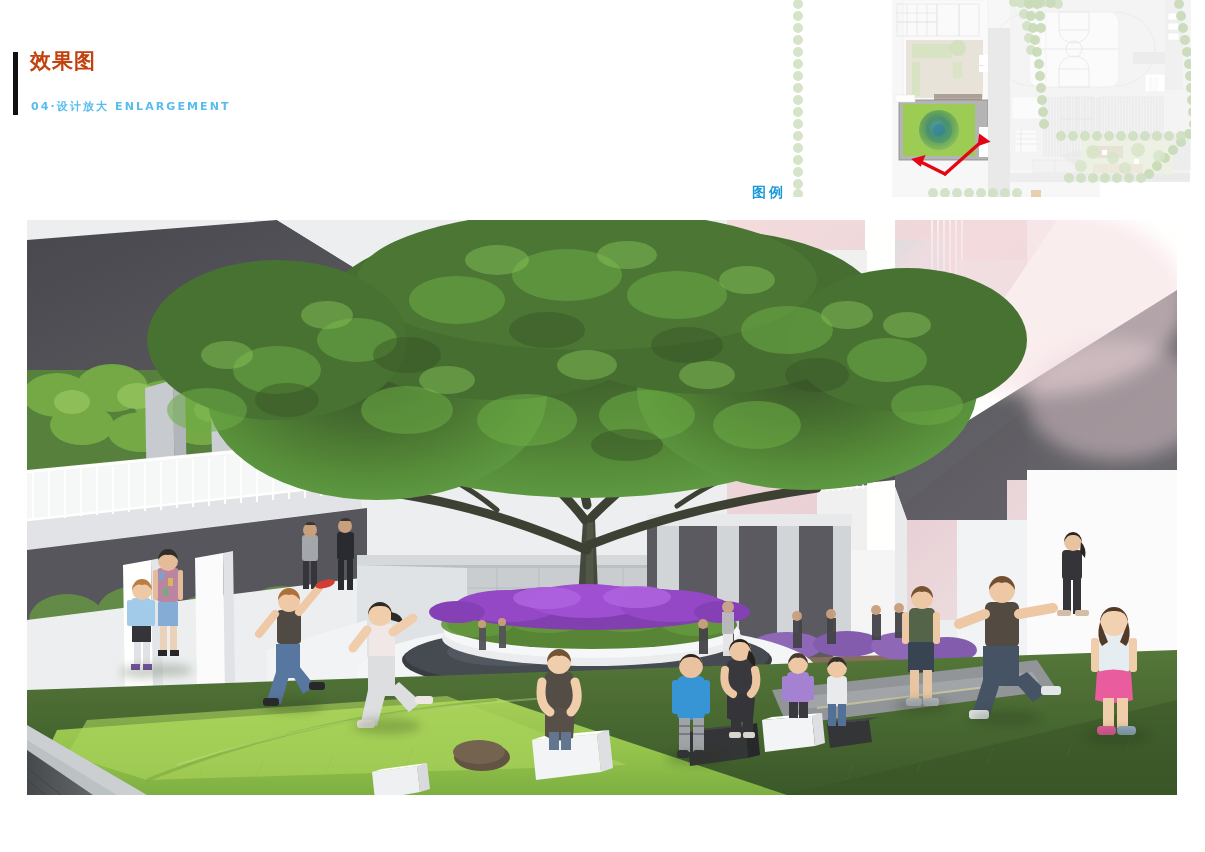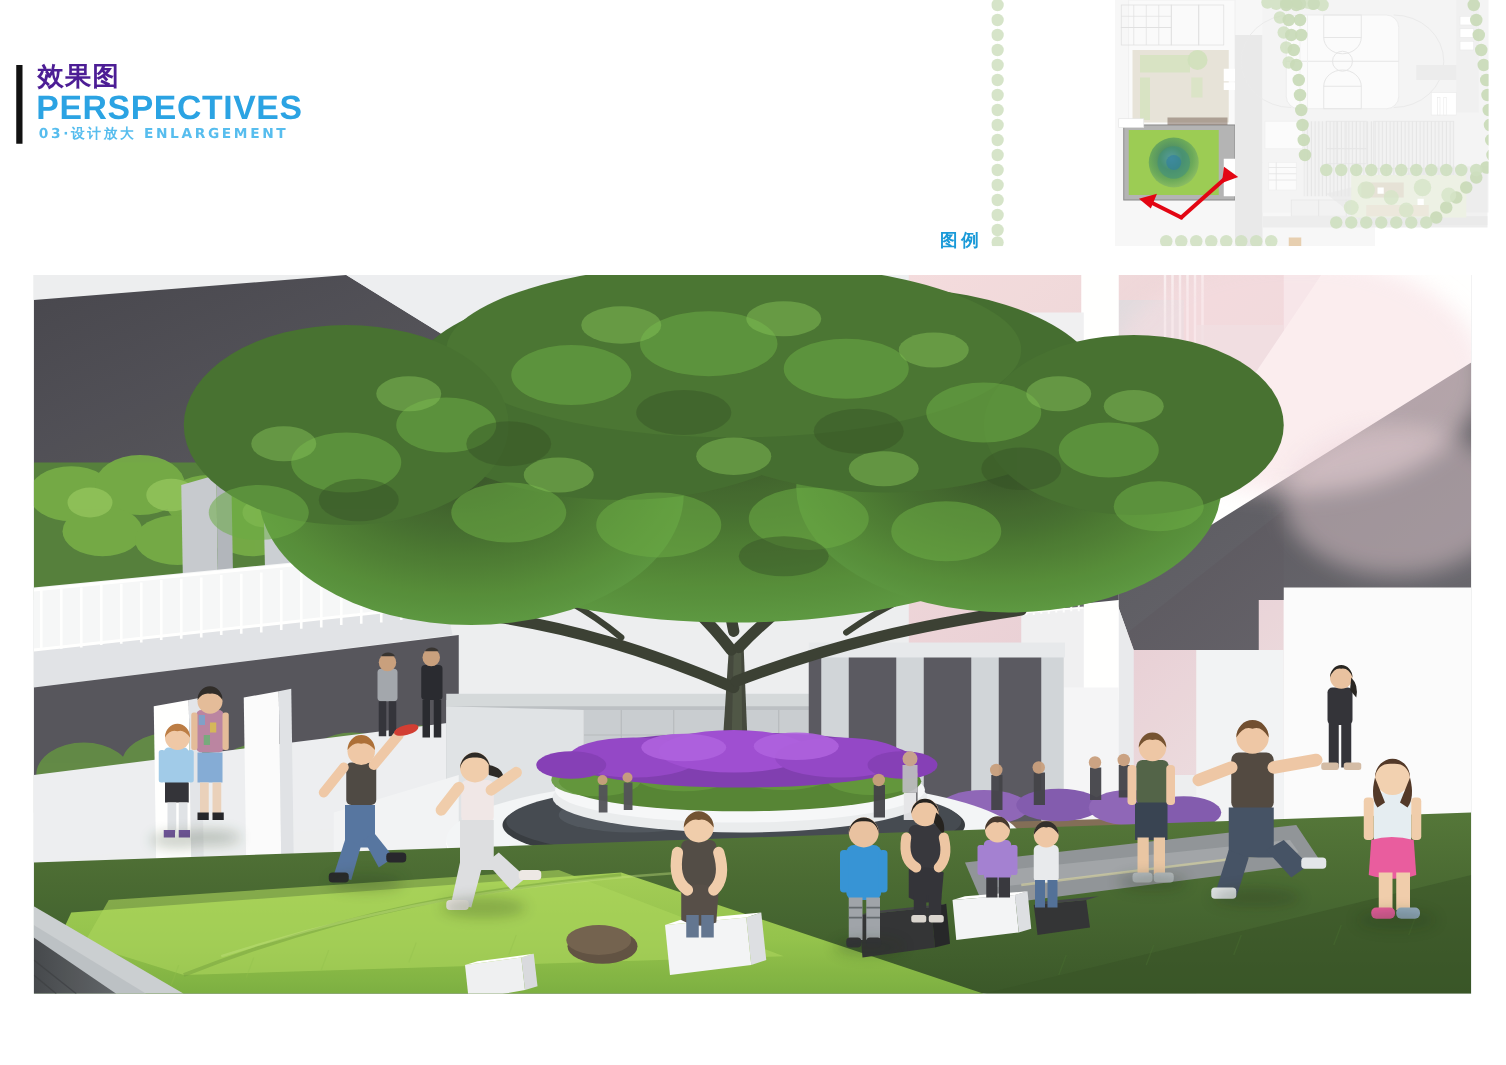--- a/index.html
+++ b/index.html
@@ -3,21 +3,21 @@
 <meta charset="utf-8">
 <style>
   html,body{margin:0;padding:0;background:#ffffff;}
   body{width:1205px;height:852px;position:relative;overflow:hidden;
        font-family:"Liberation Sans","DejaVu Sans",sans-serif;}
 
   
   #title-block{position:absolute;left:13px;top:52px;width:420px;height:70px;}
   #title-bar{position:absolute;left:0;top:0;width:5px;height:63px;background:#111111;}
   #title-cn{position:absolute;left:17px;top:-3px;font-size:21px;font-weight:bold;
-            color:#4c1d95;letter-spacing:1px;line-height:24px;white-space:nowrap;
+            color:#c2410c;letter-spacing:1px;line-height:24px;white-space:nowrap;
             font-family:"DejaVu Sans",sans-serif;}
   #title-en{position:absolute;left:16px;top:19px;font-size:27px;font-weight:bold;
             color:#2ba3e3;letter-spacing:.5px;line-height:30px;white-space:nowrap;}
   #title-sub{position:absolute;left:18px;top:48px;font-size:11px;font-weight:bold;
              color:#57bdee;letter-spacing:2.1px;line-height:14px;white-space:nowrap;
              font-family:"DejaVu Sans",sans-serif;}
 
   
   #legend-label{position:absolute;left:752px;top:184px;font-size:14px;font-weight:bold;
                 color:#1a9ad8;letter-spacing:3px;font-family:Liberation Serif, serif;}
@@ -30,22 +30,21 @@
   #render{position:absolute;left:27px;top:220px;width:1150px;height:575px;overflow:hidden;
           background:#c9cdd0;}
   #render svg{display:block;}
 </style>
 </head>
 <body>
 
 <div id="title-block">
   <div id="title-bar"></div>
   <div id="title-cn">效果图</div>
-  <div id="title-en">PERSPECTIVES</div>
-  <div id="title-sub">03·设计放大  ENLARGEMENT</div>
+  <div id="title-sub">04·设计放大  ENLARGEMENT</div>
 </div>
 
 <div id="legend-label">图例</div>
 
 <div id="site-plan">
 <svg width="398" height="197" viewBox="0 0 398 197" xmlns="http://www.w3.org/2000/svg">
   <defs>
     <pattern id="hatchv" width="3" height="3" patternUnits="userSpaceOnUse">
       <rect width="3" height="3" fill="#f2f2f2"></rect>
       <line x1="1" y1="0" x2="1" y2="3" stroke="#e2e2e2" stroke-width=".7"></line>

